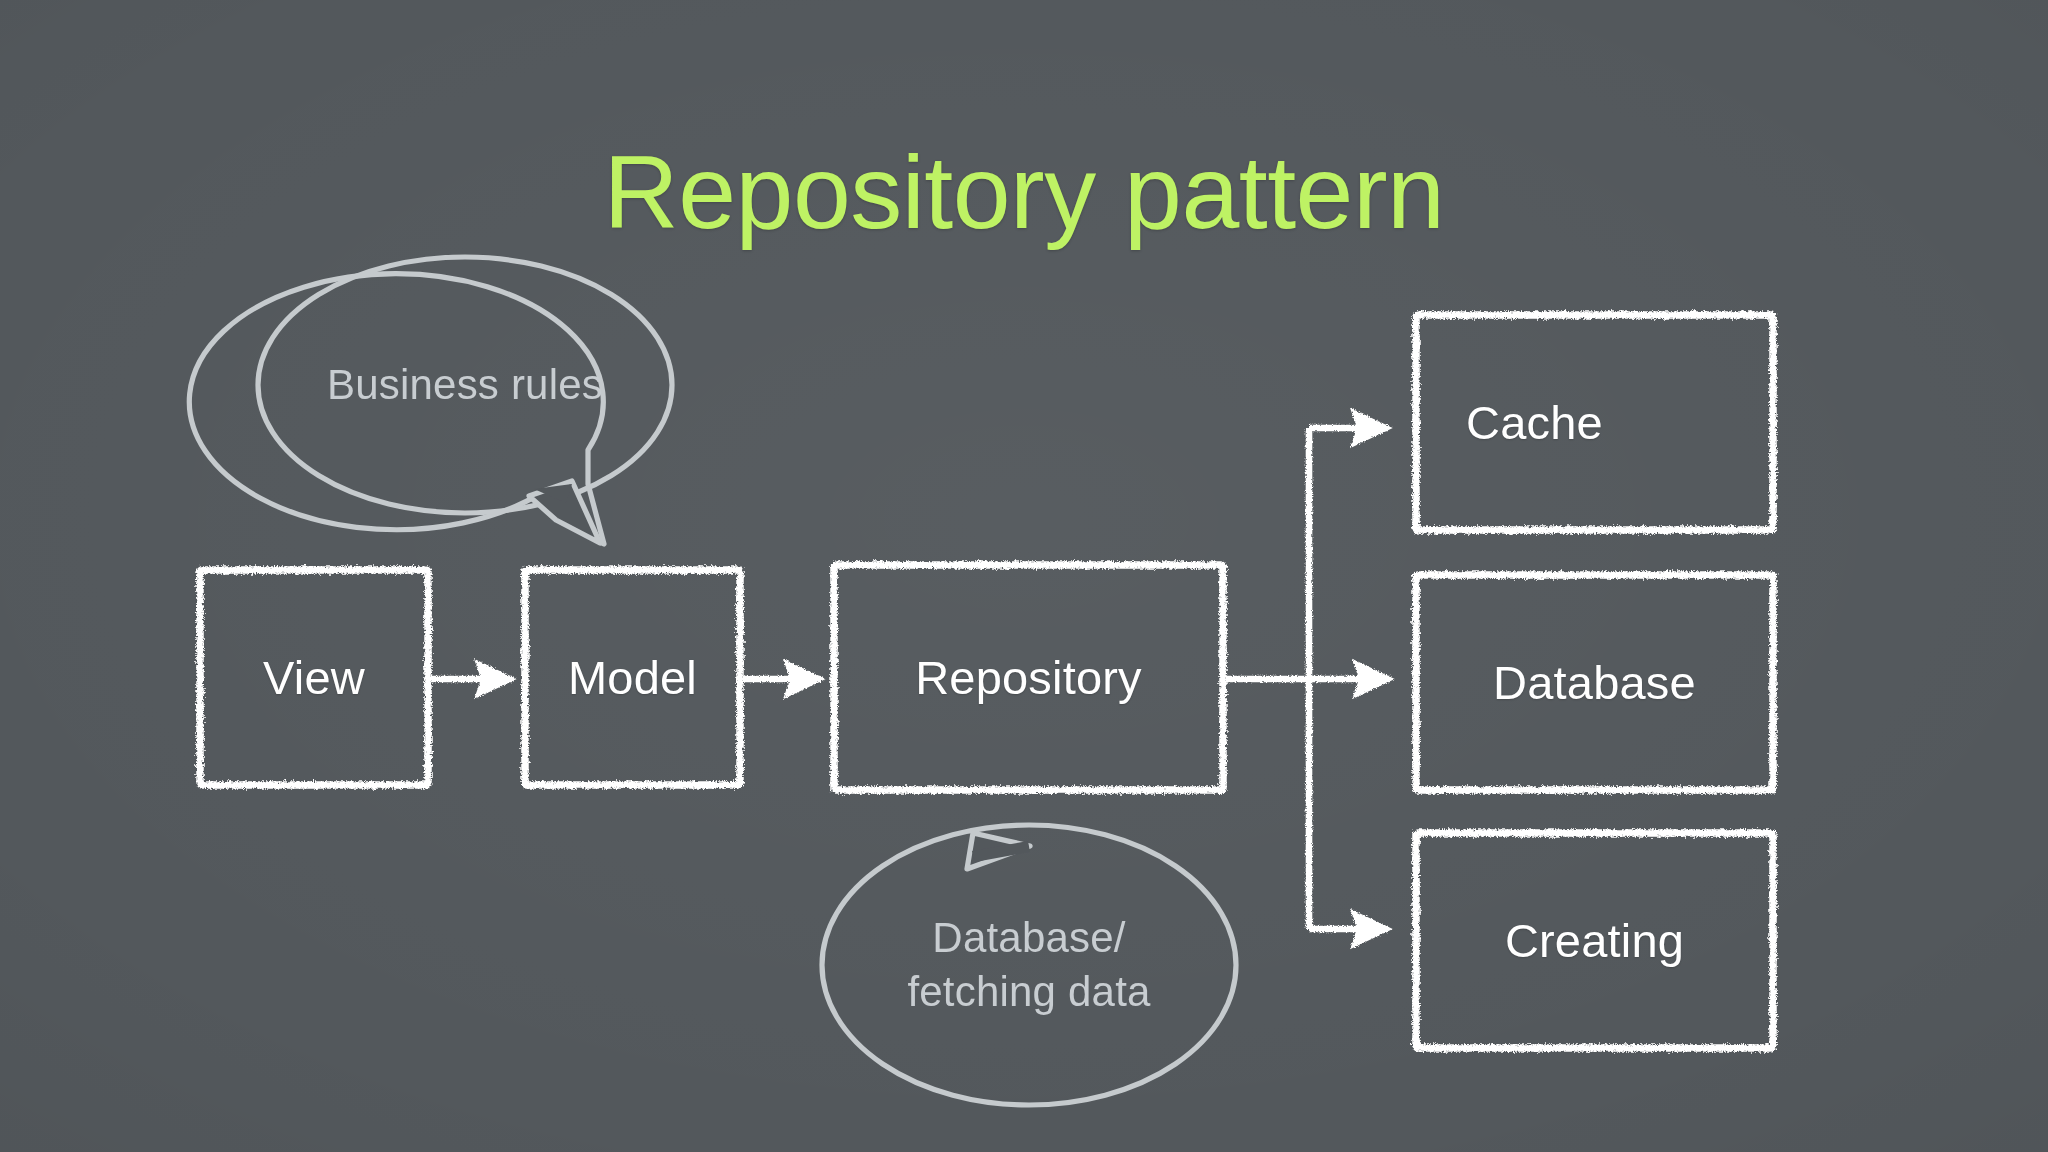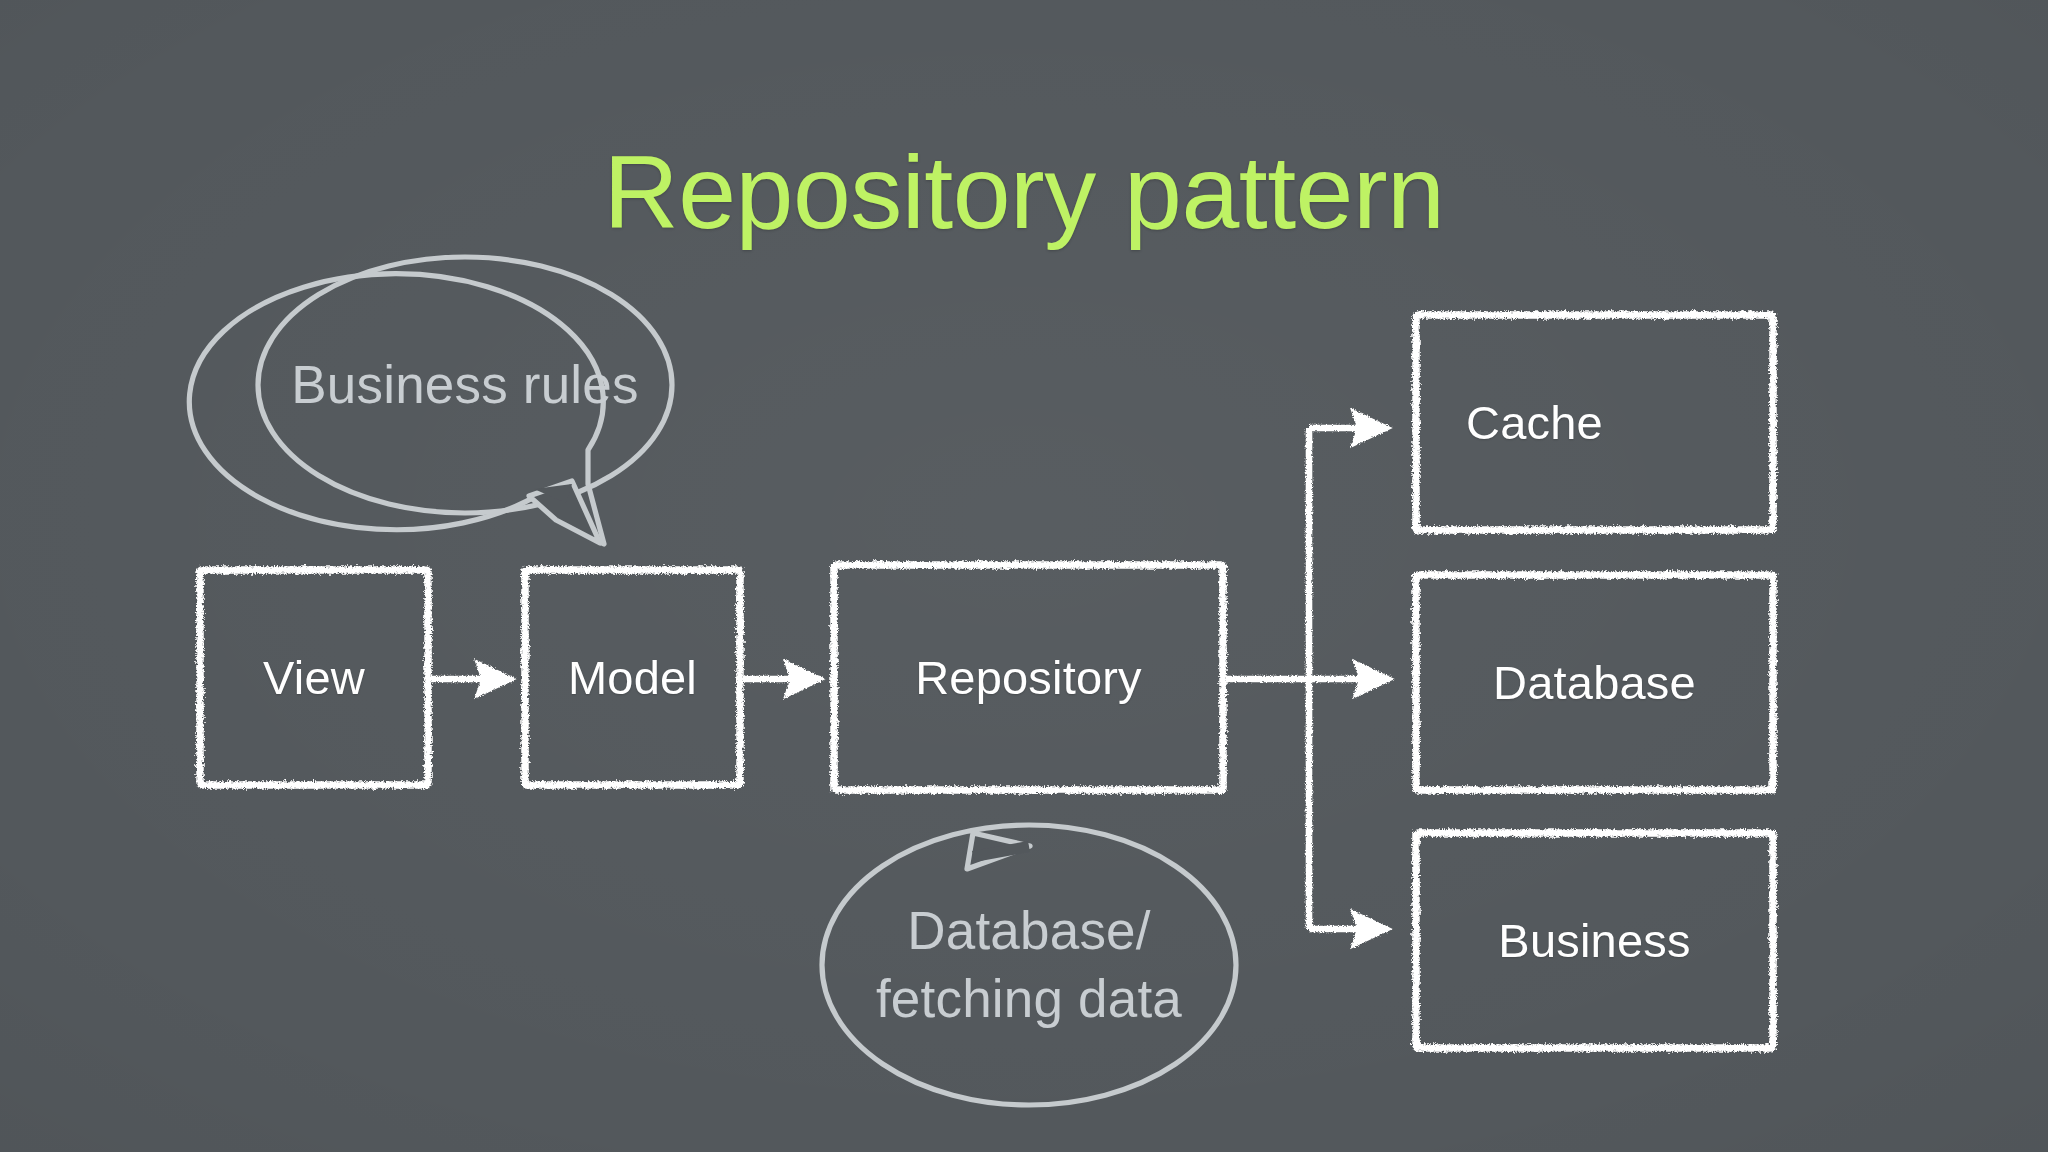--- a/index.html
+++ b/index.html
@@ -62,21 +62,21 @@
     text-shadow: 0 1px 2px rgba(0,0,0,0.18);
     pointer-events: none;
   }
   .bubble-label {
     position: absolute;
     display: flex;
     flex-direction: column;
     align-items: center;
     justify-content: center;
     color: #c8cdd1;
-    font-size: 53px;
+    font-size: 42px;
     font-weight: 400;
     line-height: 1.28;
     letter-spacing: 0.2px;
     white-space: nowrap;
     text-align: center;
     pointer-events: none;
   }
 </style>
 </head>
 <body>
@@ -157,21 +157,21 @@
   <div class="box-label" style="left:525px; top:570px; width:215px; height:215px;">Model</div>
 
   <div class="box-label" style="left:200px; top:570px; width:228px; height:215px;">View</div>
 
   <div class="box-label" style="left:834px; top:565px; width:389px; height:225px;">Repository</div>
 
   <div class="box-label" style="left:1356px; top:315px; width:357px; height:215px;">Cache</div>
 
   <div class="box-label" style="left:1416px; top:575px; width:357px; height:215px;">Database</div>
 
-  <div class="box-label" style="left:1416px; top:833px; width:357px; height:215px;">Business</div>
+  <div class="box-label" style="left:1416px; top:833px; width:357px; height:215px;">Creating</div>
 
   <div class="bubble-label" style="left:258px; top:325px; width:414px; height:120px;">
     <span>Business rules</span>
   </div>
 
   <div class="bubble-label" style="left:822px; top:895px; width:414px; height:140px;">
     <span>Database/</span>
     <span>fetching data</span>
   </div>
 

